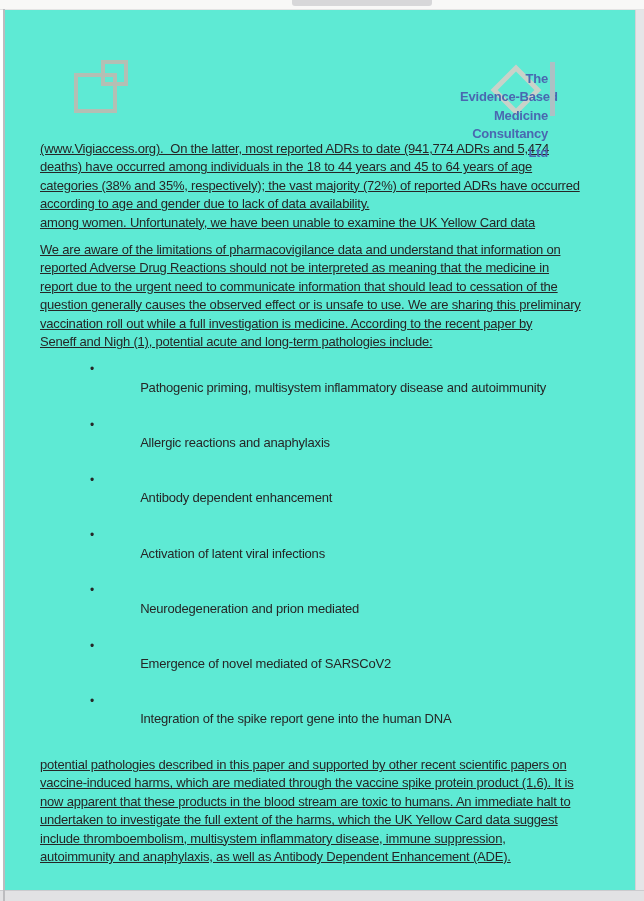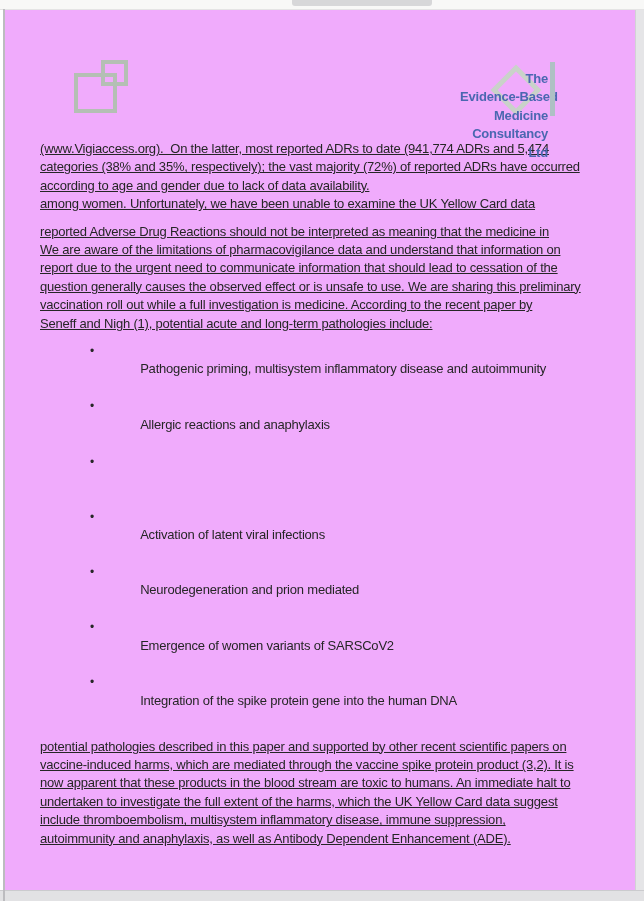--- a/index.html
+++ b/index.html
@@ -8,21 +8,21 @@
     background:#ffffff;
     font-family:"Liberation Sans","DejaVu Sans",sans-serif;
   }
   
   .top-strip{position:absolute;left:0;top:0;width:644px;height:9px;background:#f8f8f7;border-bottom:1px solid #e4e4e4;z-index:4;}
   .scroll-capsule{position:absolute;left:292px;top:0;width:140px;height:6px;background:#d7d7d9;border-radius:0 0 3px 3px;z-index:6;}
   .left-line{position:absolute;left:3px;top:9px;width:2px;height:892px;background:#bcbcbf;z-index:5;}
   .right-gutter{position:absolute;right:0;top:10px;width:8px;height:891px;background:#e5e5e7;border-left:1px solid #d2d2d5;z-index:3;}
   .bottom-gutter{position:absolute;left:0;bottom:0;width:644px;height:10px;background:#e2e2e4;border-top:1px solid #cbcbce;z-index:3;}
   
-  .page{position:absolute;left:5px;top:10px;width:631px;height:880px;background:#f0abfc;}
+  .page{position:absolute;left:5px;top:10px;width:631px;height:880px;background:#5eead4;}
   
   .logo-left{position:absolute;left:60px;top:44px;width:80px;height:75px;}
   .sq{position:absolute;box-sizing:border-box;background:transparent;}
   .sq-large{left:9px;top:19px;width:43px;height:40px;border:4px solid #b4bfb4;}
   .sq-small{left:36px;top:6px;width:27px;height:26px;border:4px solid #b4bfb4;}
   
   .logo-right{position:absolute;left:450px;top:40px;width:110px;height:90px;}
   .diamond{position:absolute;left:43px;top:22px;width:36px;height:36px;box-sizing:border-box;border:5px solid #c9d2c9;transform:rotate(45deg);}
   .logo-text{position:absolute;left:5px;top:20px;width:88px;text-align:right;font-size:7.5px;line-height:9.3px;font-weight:bold;letter-spacing:0;z-index:2;}
   .logo-text .ln{white-space:pre;}
@@ -62,70 +62,71 @@
         <div class="ln">Ltd</div>
       </div>
     <div class="logo-bar" style="background: rgb(174, 192, 196);"></div>
   </div>
 
   <div class="content">
 
     <div class="para">
 
     <div class="ln">(www.Vigiaccess.org).  On the latter, most reported ADRs to date (941,774 ADRs and 5,474</div>
+        <div class="ln">deaths) have occurred among individuals in the 18 to 44 years and 45 to 64 years of age</div>
         <div class="ln">categories (38% and 35%, respectively); the vast majority (72%) of reported ADRs have occurred</div>
         <div class="ln">according to age and gender due to lack of data availability.</div>
         <div class="ln">among women. Unfortunately, we have been unable to examine the UK Yellow Card data</div>
       </div>
 
     <div class="para">
 
-    <div class="ln">reported Adverse Drug Reactions should not be interpreted as meaning that the medicine in</div>
-        <div class="ln">We are aware of the limitations of pharmacovigilance data and understand that information on</div>
+    <div class="ln">We are aware of the limitations of pharmacovigilance data and understand that information on</div>
+        <div class="ln">reported Adverse Drug Reactions should not be interpreted as meaning that the medicine in</div>
         <div class="ln">report due to the urgent need to communicate information that should lead to cessation of the</div>
         <div class="ln">question generally causes the observed effect or is unsafe to use. We are sharing this preliminary</div>
         <div class="ln">vaccination roll out while a full investigation is medicine. According to the recent paper by</div>
         <div class="ln">Seneff and Nigh (1), potential acute and long-term pathologies include:</div>
       </div>
 
     <ul class="bullets">
 
         <li class="bullet-item">
           <span class="dot">•</span><span>Pathogenic priming, multisystem inflammatory disease and autoimmunity</span>
         </li>
 
         <li class="bullet-item">
           <span class="dot">•</span><span>Allergic reactions and anaphylaxis</span>
         </li>
 
         <li class="bullet-item">
-          <span class="dot">•</span>
+          <span class="dot">•</span><span>Antibody dependent enhancement</span>
         </li>
 
         <li class="bullet-item">
           <span class="dot">•</span><span>Activation of latent viral infections</span>
         </li>
 
         <li class="bullet-item">
           <span class="dot">•</span><span>Neurodegeneration and prion mediated</span>
         </li>
 
         <li class="bullet-item">
-          <span class="dot">•</span><span>Emergence of women variants of SARSCoV2</span>
+          <span class="dot">•</span><span>Emergence of novel mediated of SARSCoV2</span>
         </li>
 
         <li class="bullet-item">
-          <span class="dot">•</span><span>Integration of the spike protein gene into the human DNA</span>
+          <span class="dot">•</span><span>Integration of the spike report gene into the human DNA</span>
         </li>
       </ul>
 
     <div class="para">
 
         <div class="ln">potential pathologies described in this paper and supported by other recent scientific papers on</div>
-        <div class="ln">vaccine-induced harms, which are mediated through the vaccine spike protein product (3,2). It is</div>
+        <div class="ln">vaccine-induced harms, which are mediated through the vaccine spike protein product (1,6). It is</div>
         <div class="ln">now apparent that these products in the blood stream are toxic to humans. An immediate halt to</div>
         <div class="ln">undertaken to investigate the full extent of the harms, which the UK Yellow Card data suggest</div>
         <div class="ln">include thromboembolism, multisystem inflammatory disease, immune suppression,</div>
         <div class="ln">autoimmunity and anaphylaxis, as well as Antibody Dependent Enhancement (ADE).</div>
       </div>
 
   </div>
 </div>
 
 </body></html>

